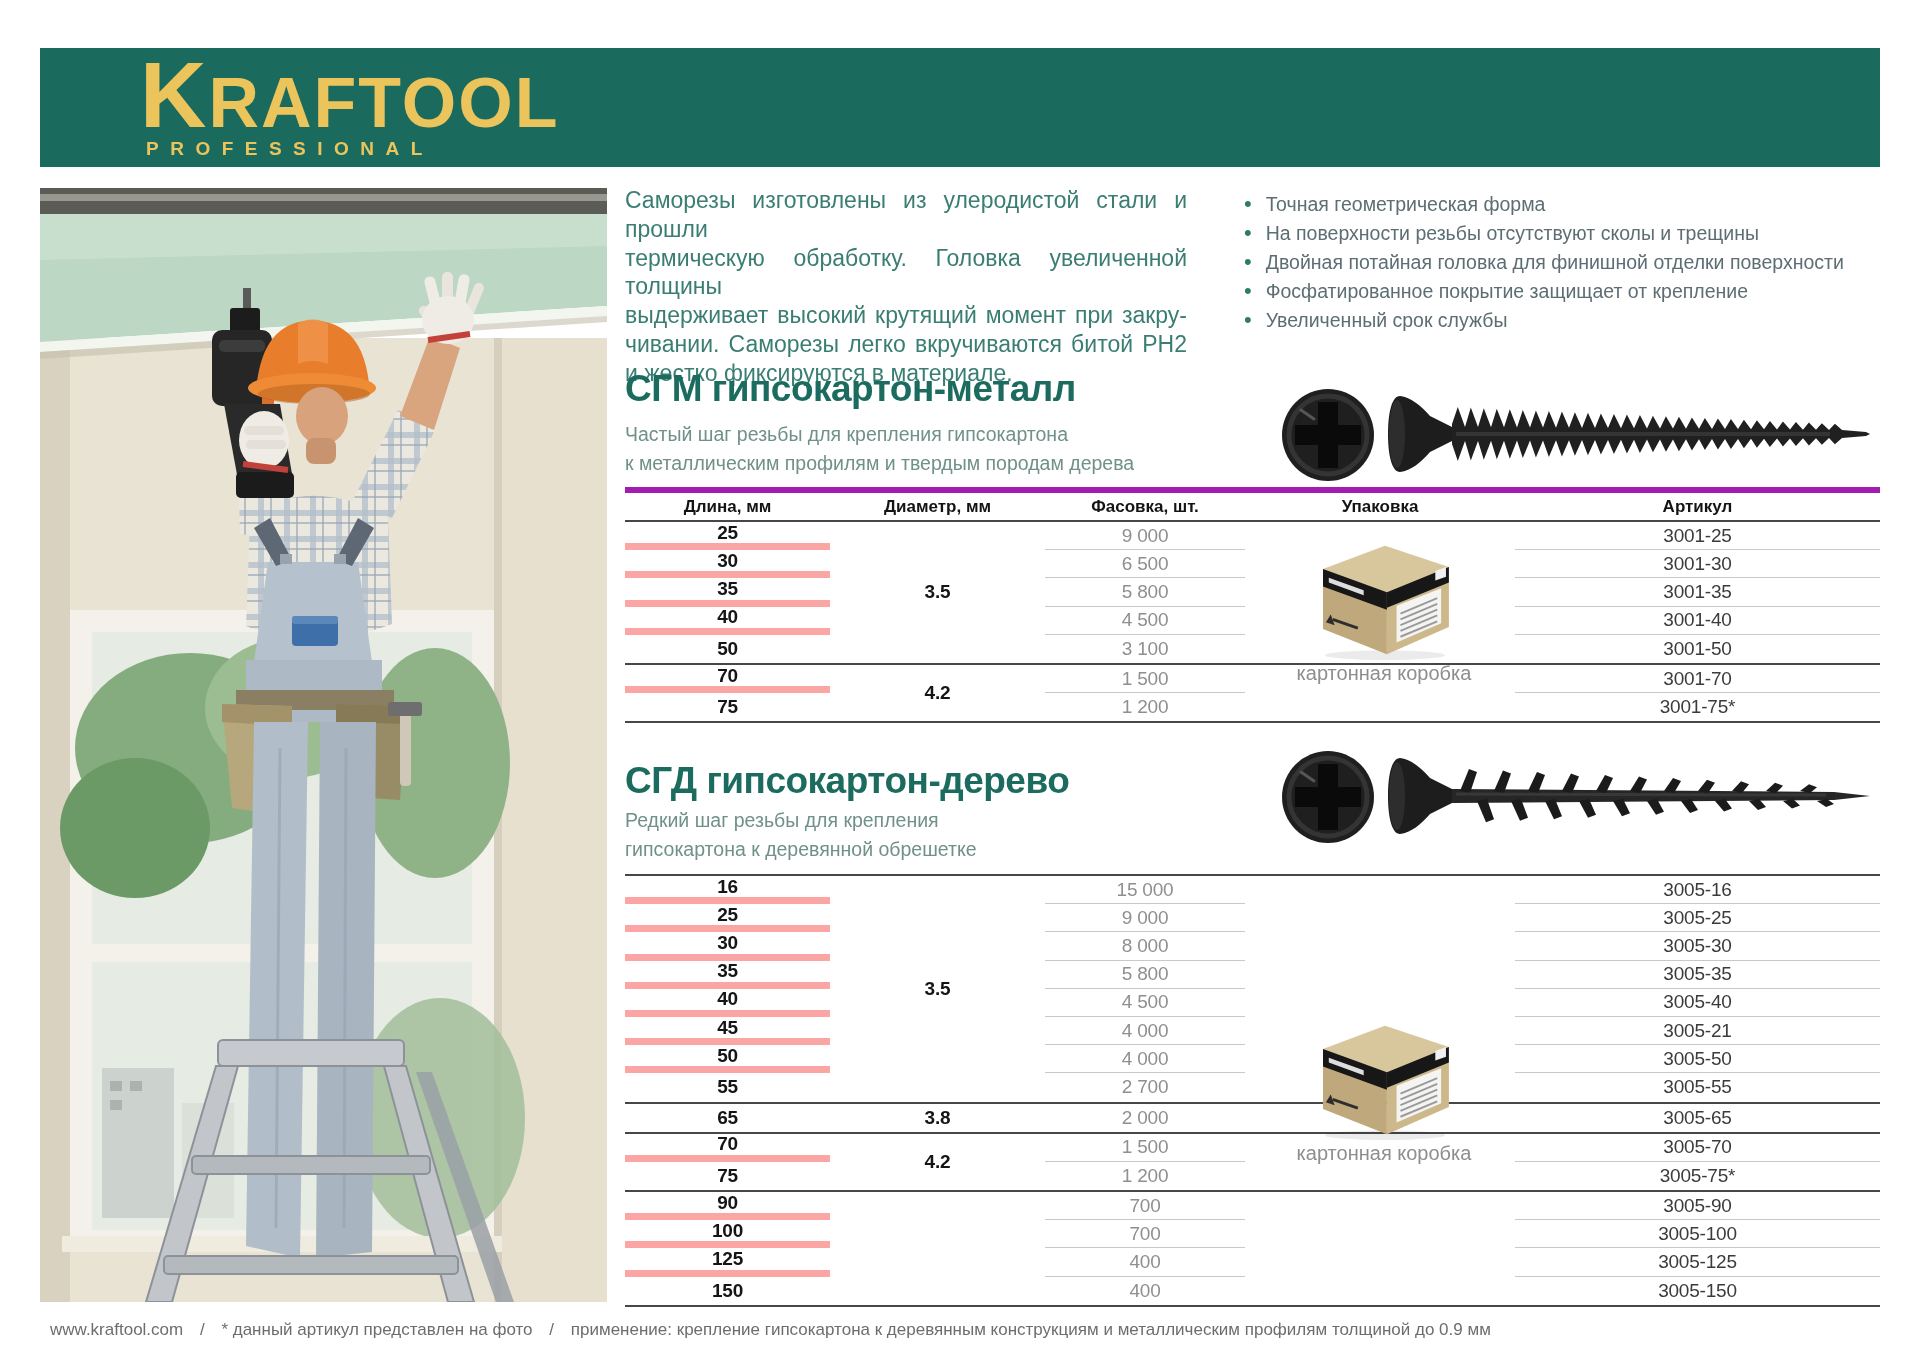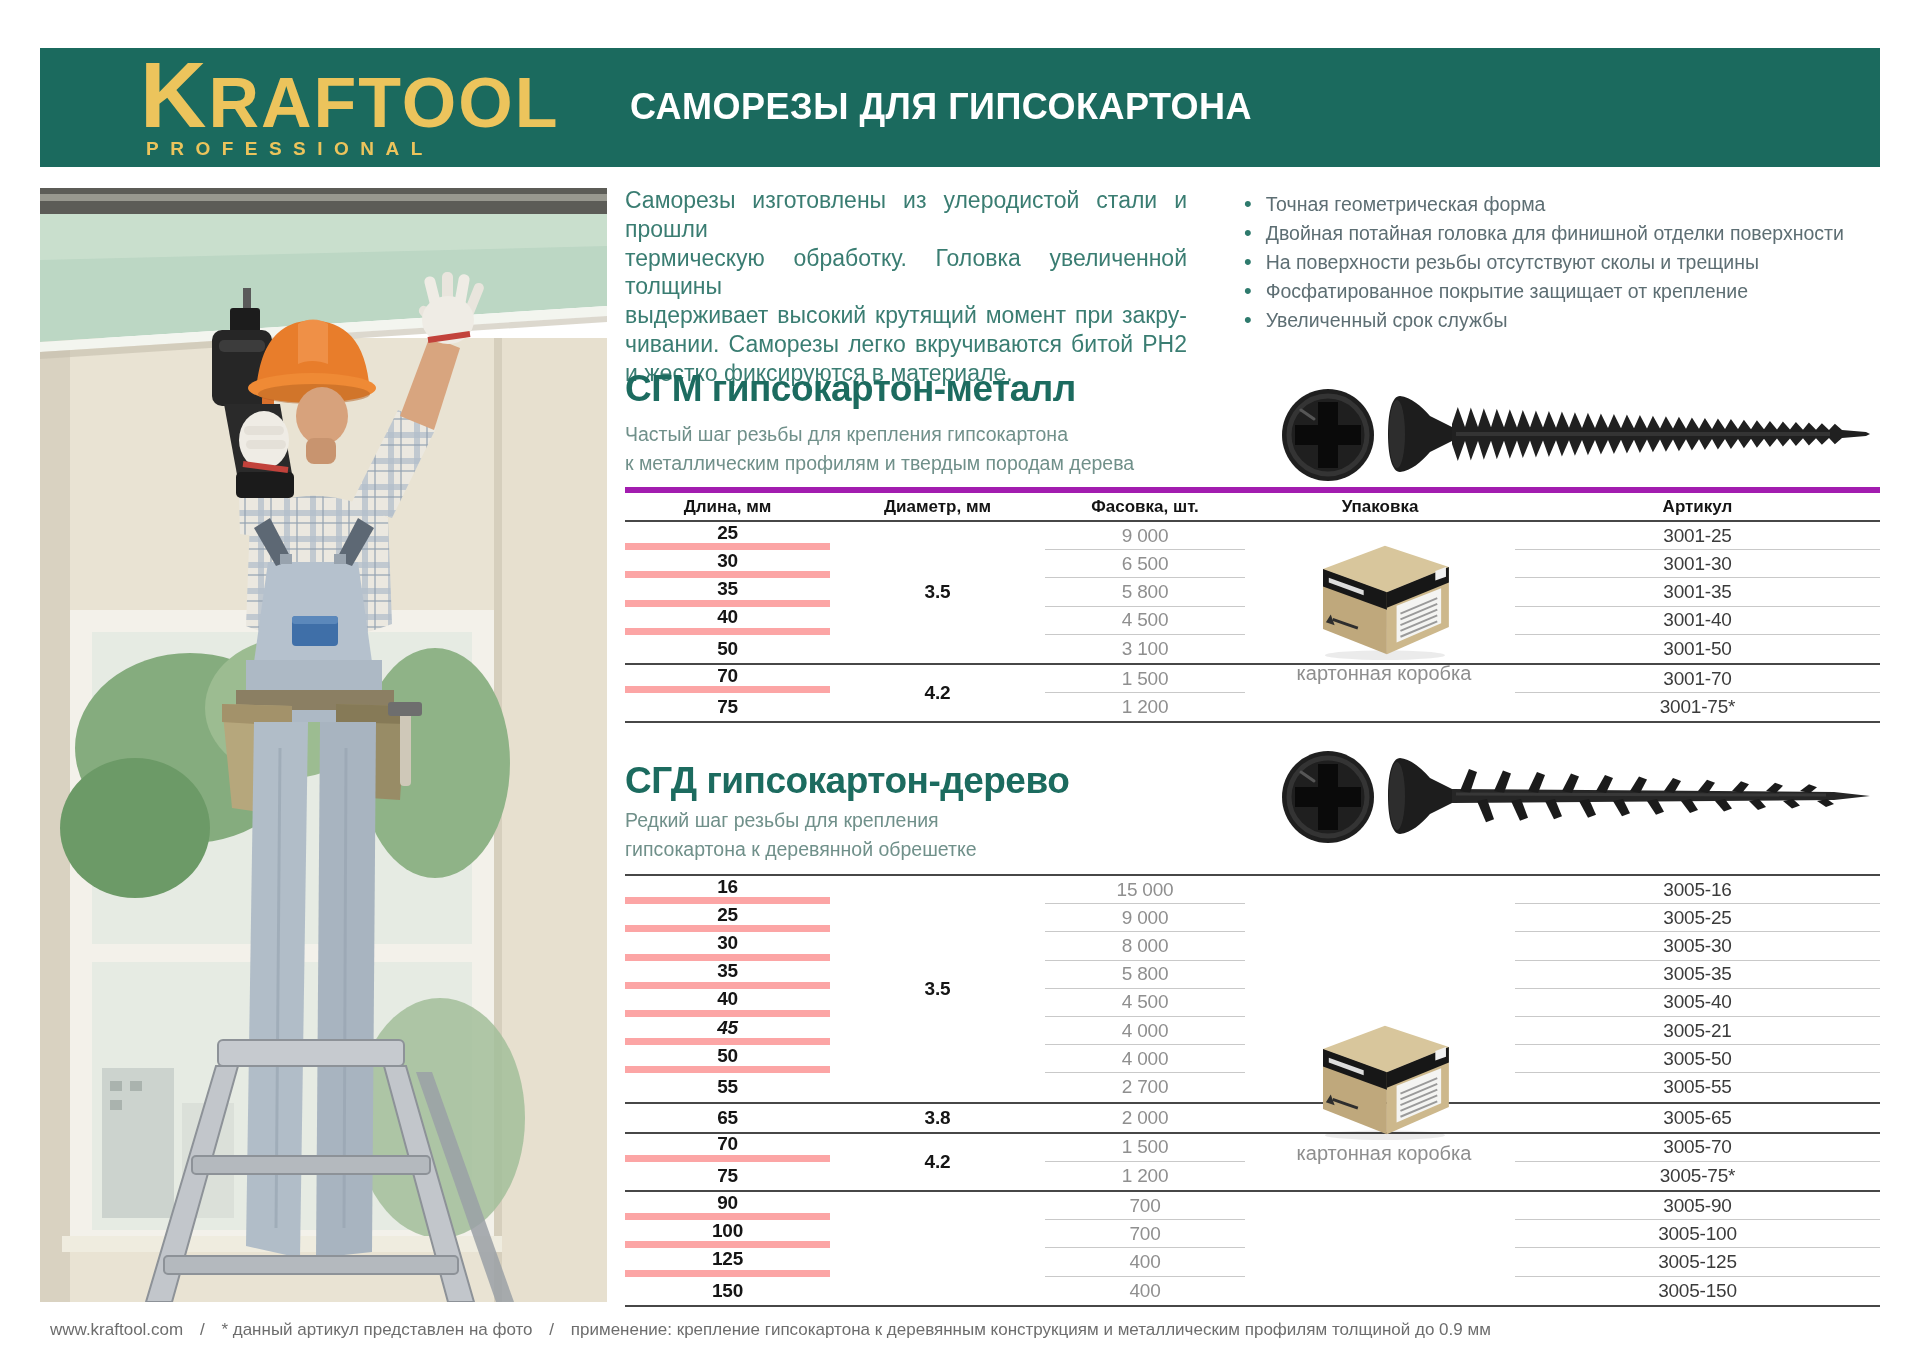--- a/index.html
+++ b/index.html
@@ -58,21 +58,20 @@
 <div id="page">
 
   <div class="band">
     <div class="logo">
       <div class="logo-main">
         <span class="logo-k">K</span>
           <span class="logo-rest">RAFTOOL</span>
       </div>
       <div class="logo-sub">PROFESSIONAL</div>
     </div>
-    <div class="band-title">САМОРЕЗЫ ДЛЯ ГИПСОКАРТОНА</div>
   </div>
 
   <div class="photo">
     <svg viewBox="0 0 567 1114" width="567" height="1114">
       <defs>
         <pattern id="plaid" width="26" height="26" patternUnits="userSpaceOnUse">
           <rect width="26" height="26" fill="#ebe8e0"></rect>
           <rect x="10" width="6" height="26" fill="#b3bfca" opacity="0.75"></rect>
           <rect y="10" width="26" height="6" fill="#b3bfca" opacity="0.75"></rect>
           <rect x="22" width="2" height="26" fill="#93a2b0" opacity="0.6"></rect>
@@ -185,22 +184,22 @@
   <div class="intro">
     <div class="ln">Саморезы изготовлены из улеродистой стали и прошли</div>
     <div class="ln">термическую обработку. Головка увеличенной толщины</div>
     <div class="ln">выдерживает высокий крутящий момент при закру-</div>
     <div class="ln">чивании. Саморезы легко вкручиваются битой PH2</div>
     <div class="ln">и жестко фиксируются в материале.</div>
   </div>
 
   <div class="features">
     <div class="feat">Точная геометрическая форма</div>
+    <div class="feat">На поверхности резьбы отсутствуют сколы и трещины</div>
     <div class="feat">Двойная потайная головка для финишной отделки поверхности</div>
-    <div class="feat">На поверхности резьбы отсутствуют сколы и трещины</div>
     <div class="feat">Фосфатированное покрытие защищает от крепление</div>
     <div class="feat">Увеличенный срок службы</div>
   </div>
 
   <div class="sec-title" style="top:368px">СГМ гипсокартон-металл</div>
   <div class="sec-sub" style="top:420px">
     <div>Частый шаг резьбы для крепления гипсокартона</div>
     <div>к металлическим профилям и твердым породам дерева</div>
   </div>
   <svg id="screw-sgm" class="screw-svg" style="top:383px" viewBox="0 0 602 104">
@@ -317,21 +316,21 @@
         <div class="cell c-sku" style="grid-area: 2 / 5;">3005-25</div>
         <div class="cell c-len" style="grid-area: 3 / 1;">30</div>
         <div class="cell c-qty" style="grid-area: 3 / 3;">8 000</div>
         <div class="cell c-sku" style="grid-area: 3 / 5;">3005-30</div>
         <div class="cell c-len" style="grid-area: 4 / 1;">35</div>
         <div class="cell c-qty" style="grid-area: 4 / 3;">5 800</div>
         <div class="cell c-sku" style="grid-area: 4 / 5;">3005-35</div>
         <div class="cell c-len" style="grid-area: 5 / 1;">40</div>
         <div class="cell c-qty" style="grid-area: 5 / 3;">4 500</div>
         <div class="cell c-sku" style="grid-area: 5 / 5;">3005-40</div>
-        <div class="cell c-len" style="grid-area: 6 / 1; font-style: italic;">45</div>
+        <div class="cell c-len" style="grid-area: 6 / 1;">45</div>
         <div class="cell c-qty" style="grid-area: 6 / 3;">4 000</div>
         <div class="cell c-sku" style="grid-area: 6 / 5;">3005-21</div>
         <div class="cell c-len" style="grid-area: 7 / 1;">50</div>
         <div class="cell c-qty" style="grid-area: 7 / 3;">4 000</div>
         <div class="cell c-sku" style="grid-area: 7 / 5;">3005-50</div>
         <div class="cell c-len nb" style="grid-area: 8 / 1; text-align: center;">55</div>
         <div class="cell c-qty nb" style="grid-area: 8 / 3;">2 700</div>
         <div class="cell c-sku nb" style="grid-area: 8 / 5;">3005-55</div>
       </div>
       <div class="tgroup tgrid">

